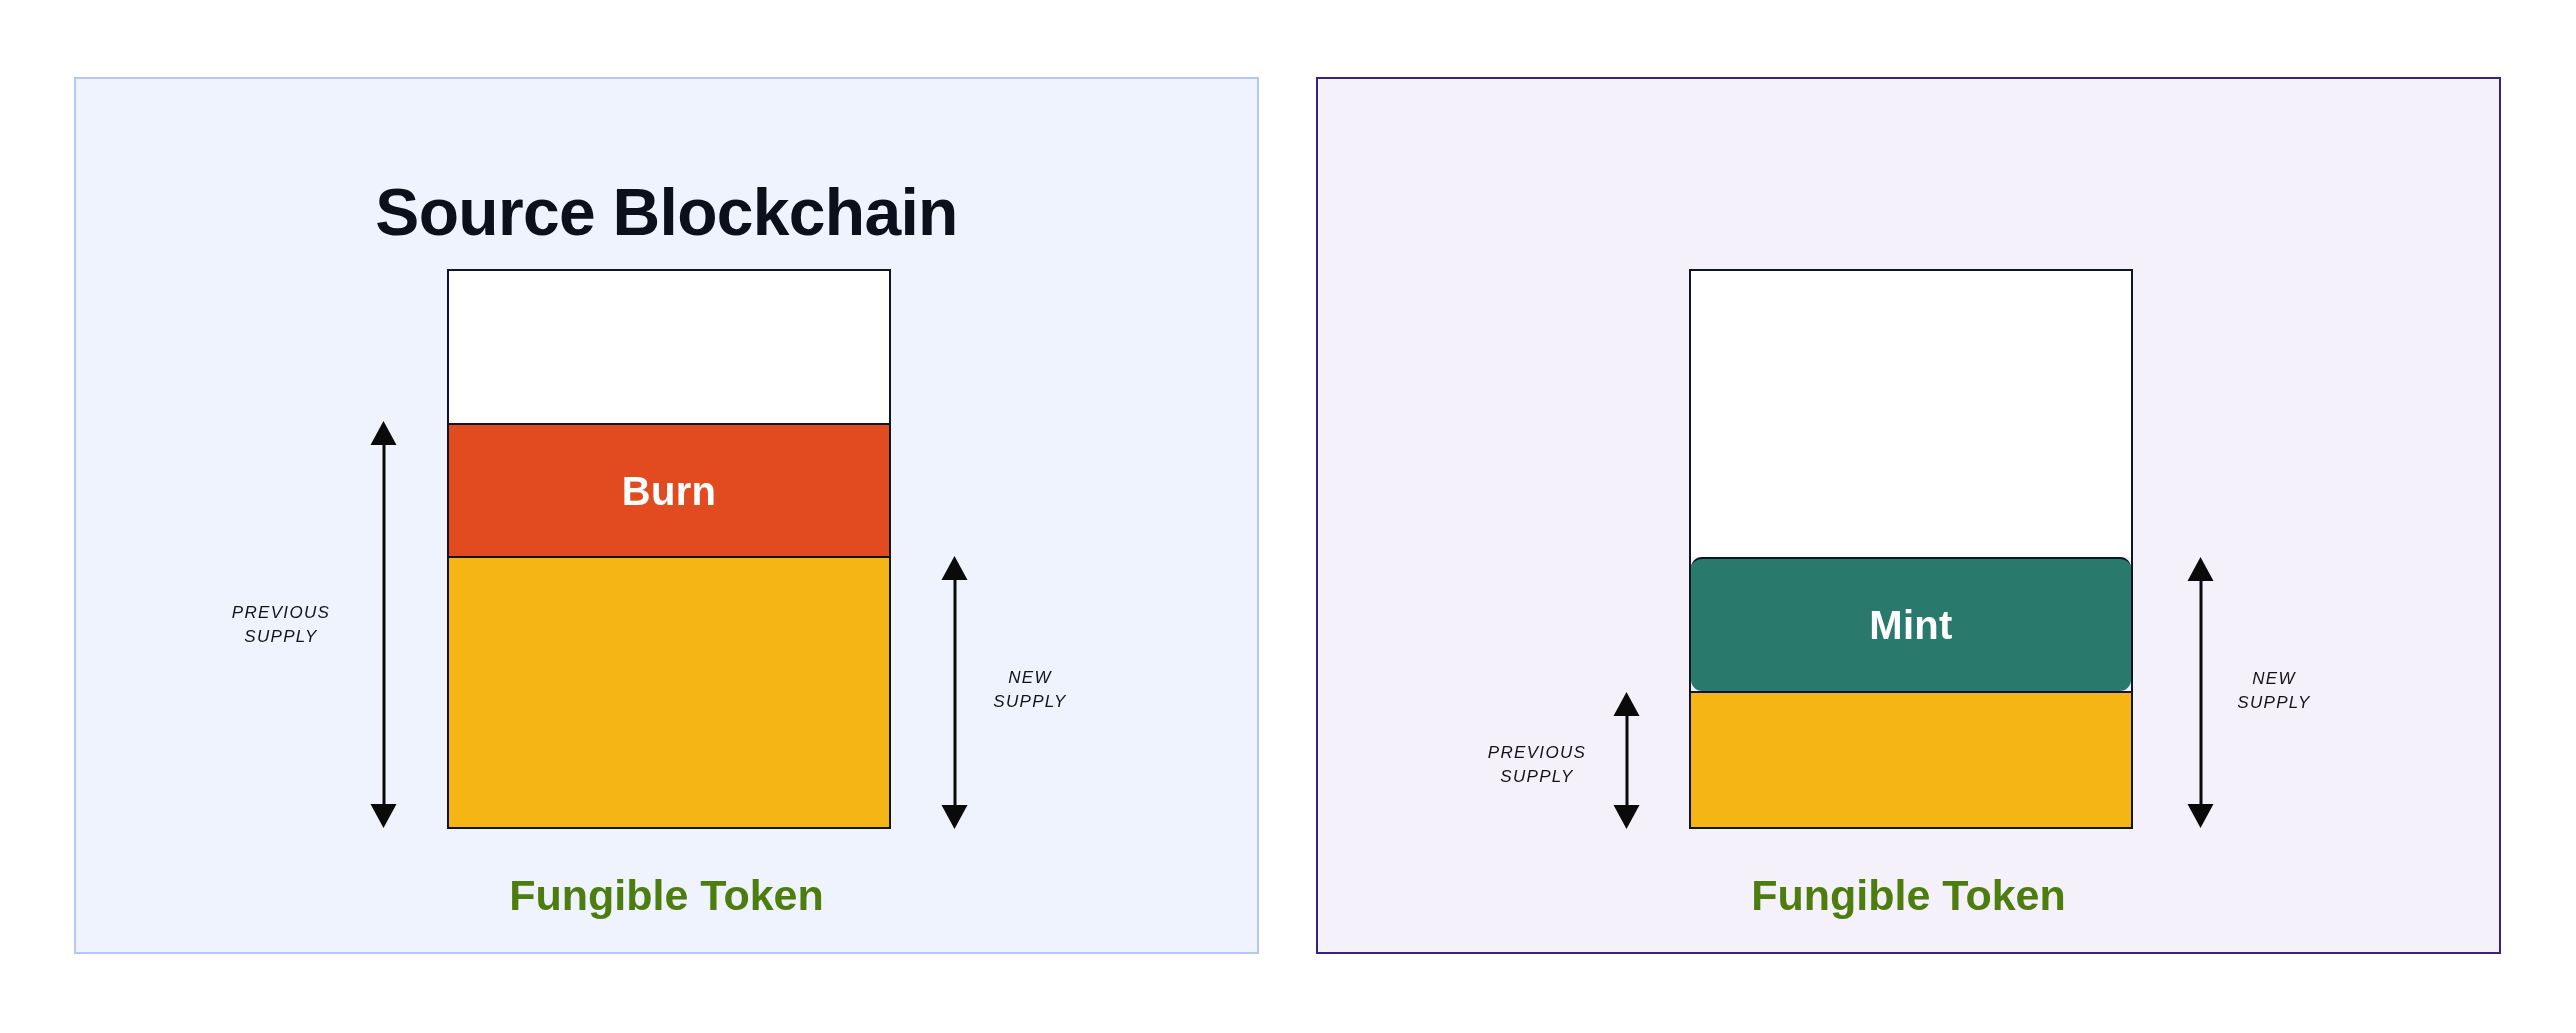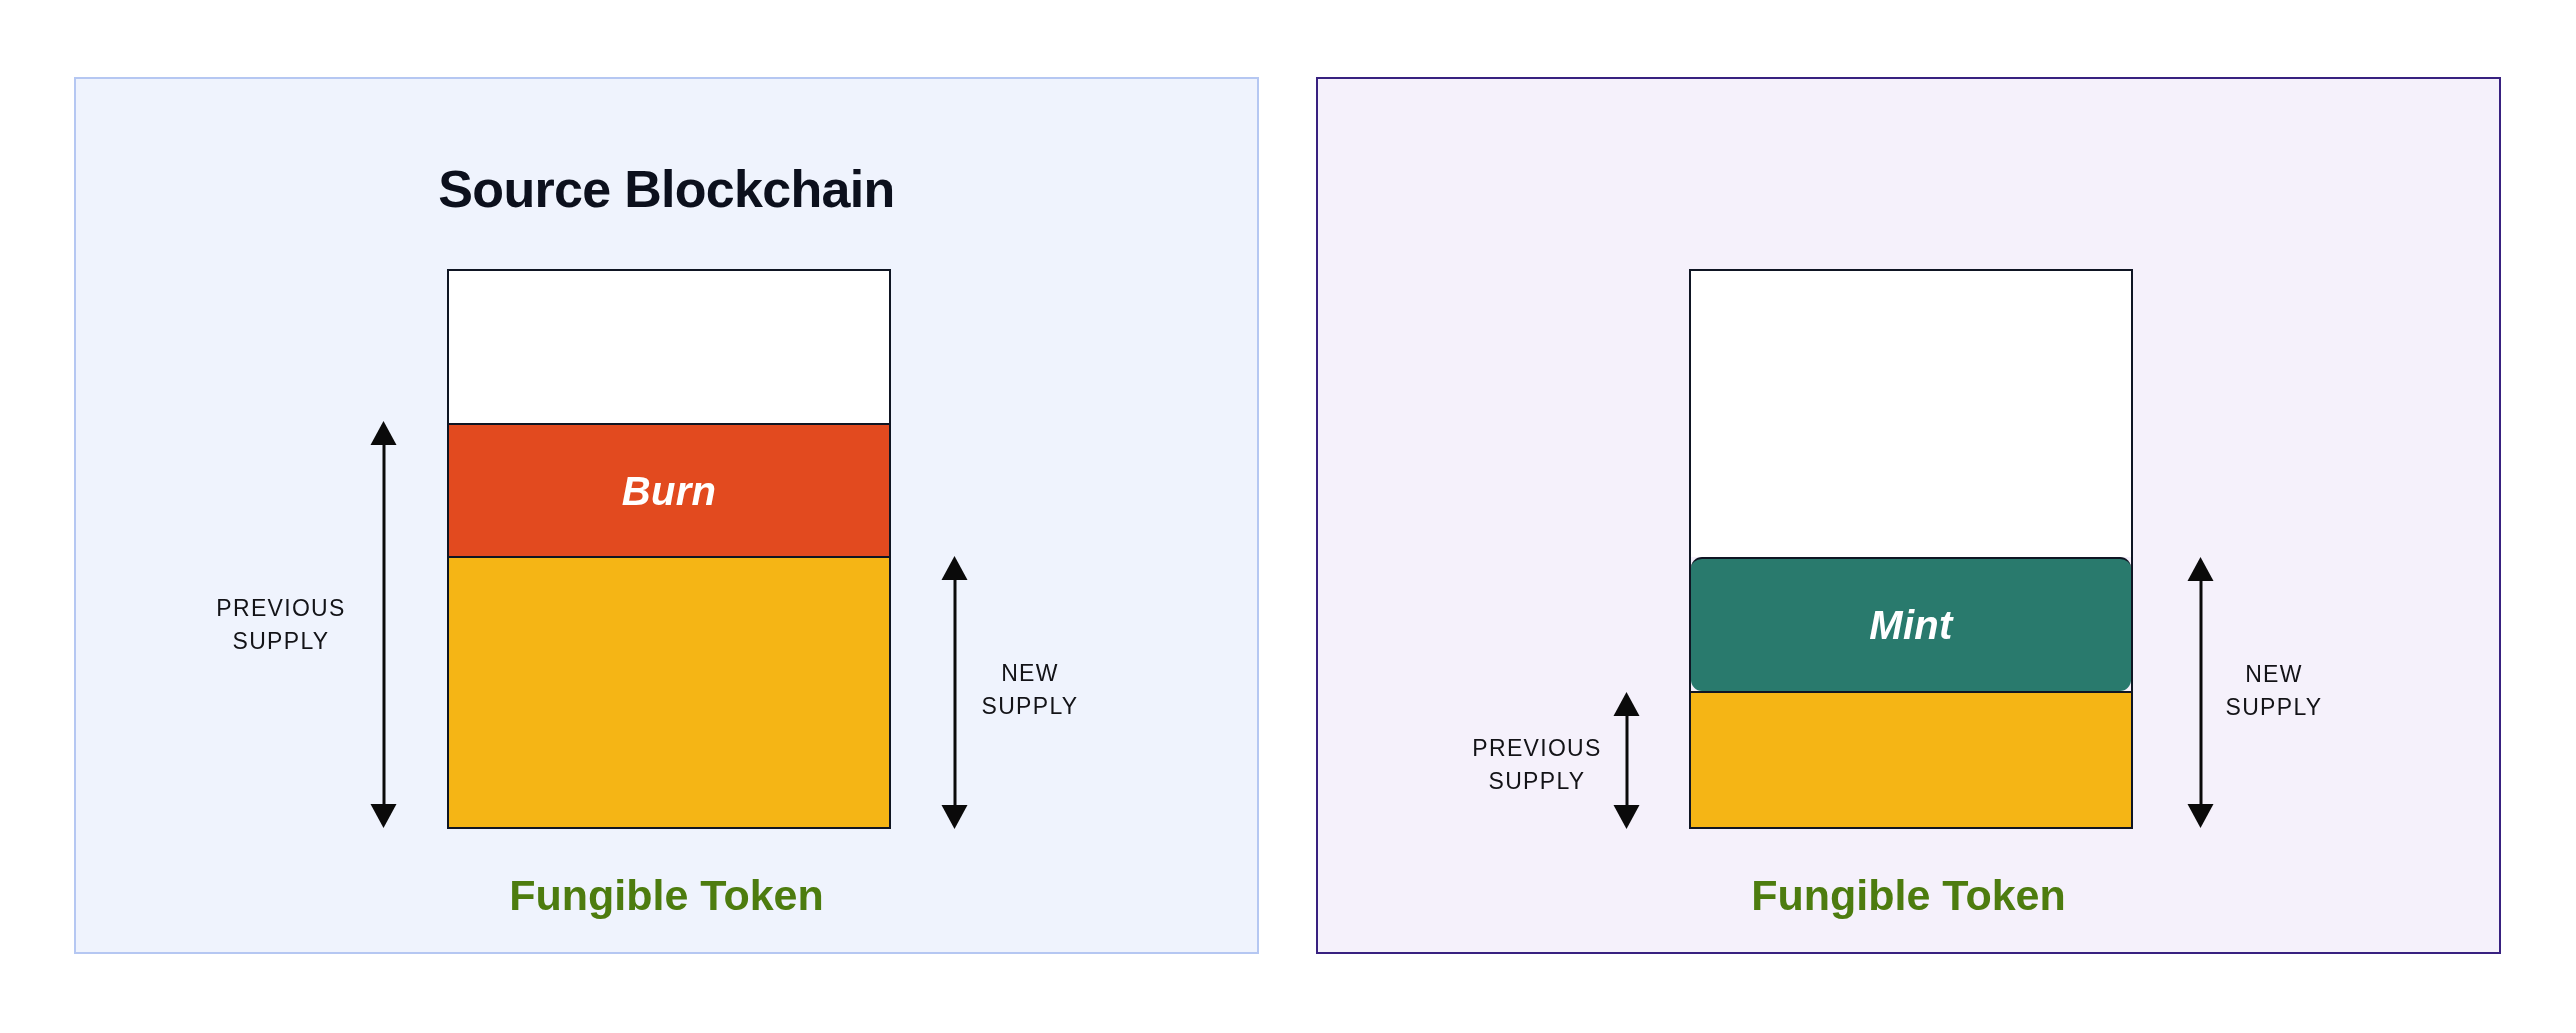--- a/index.html
+++ b/index.html
@@ -5,31 +5,31 @@
   html,body{margin:0;padding:0;}
   body{
     width:2576px;height:1033px;position:relative;background:#ffffff;
     font-family:"Liberation Sans", sans-serif;overflow:hidden;
   }
   .panel{
     position:absolute;top:77px;width:1185px;height:877px;
     border:2.6px solid transparent;box-sizing:border-box;
   }
   .title{
-    position:absolute;left:0;right:0;top:46px;text-align:center;
-    font-size:52px;line-height:1.15;font-weight:700;letter-spacing:-0.7px;color:#0C101D;
+    position:absolute;left:0;right:0;top:52px;text-align:center;
+    font-size:66px;line-height:1.15;font-weight:700;letter-spacing:-0.7px;color:#0C101D;
   }
   .caption{
     position:absolute;left:0;right:0;top:791px;text-align:center;
     font-size:43px;line-height:1.2;font-weight:700;color:#4d7c0f;
   }
   .bar{
     position:absolute;left:371px;top:190px;width:444px;height:560px;
     border:2.6px solid var(--outline,#0F1523);box-sizing:border-box;
-    display:flex;flex-direction:column;font-style:italic;
+    display:flex;flex-direction:column;
   }
   .seg{
     width:100%;box-sizing:border-box;flex:0 0 auto;
     display:flex;align-items:center;justify-content:center;
   }
   .seg-mid{border-top:2.6px solid var(--outline,#0F1523);}
   .seg-label{
     font-size:40px;font-weight:700;letter-spacing:0.3px;line-height:1;
   }
   .varrow{
@@ -44,22 +44,22 @@
     content:"";position:absolute;bottom:0;left:50%;margin-left:-13.7px;
     border-left:13.7px solid transparent;border-right:13.7px solid transparent;
     border-top:24px solid var(--arrow,#0A0A0A);
   }
   .varrow .shaft{
     position:absolute;left:50%;margin-left:-2px;top:19.6px;bottom:19.6px;width:3.9px;
     background:var(--arrow,#0A0A0A);
   }
   .note{
     position:absolute;transform:translate(-50%,-50%);text-align:center;
-    font-size:23px;letter-spacing:1.3px;line-height:1.42;color:#131317;
-    font-weight:400;white-space:nowrap;
+    font-size:17px;letter-spacing:1.3px;line-height:1.42;color:#131317;
+    font-weight:400;white-space:nowrap;font-style:italic;
   }
 </style>
 </head>
 <body>
 
 <section class="panel" style="left: 74px; background-color: rgb(239, 243, 253); border-color: rgb(181, 199, 242);">
 
   <h1 class="title">Source Blockchain</h1>
 
   <div class="bar" style="--outline: #0F1523;">

